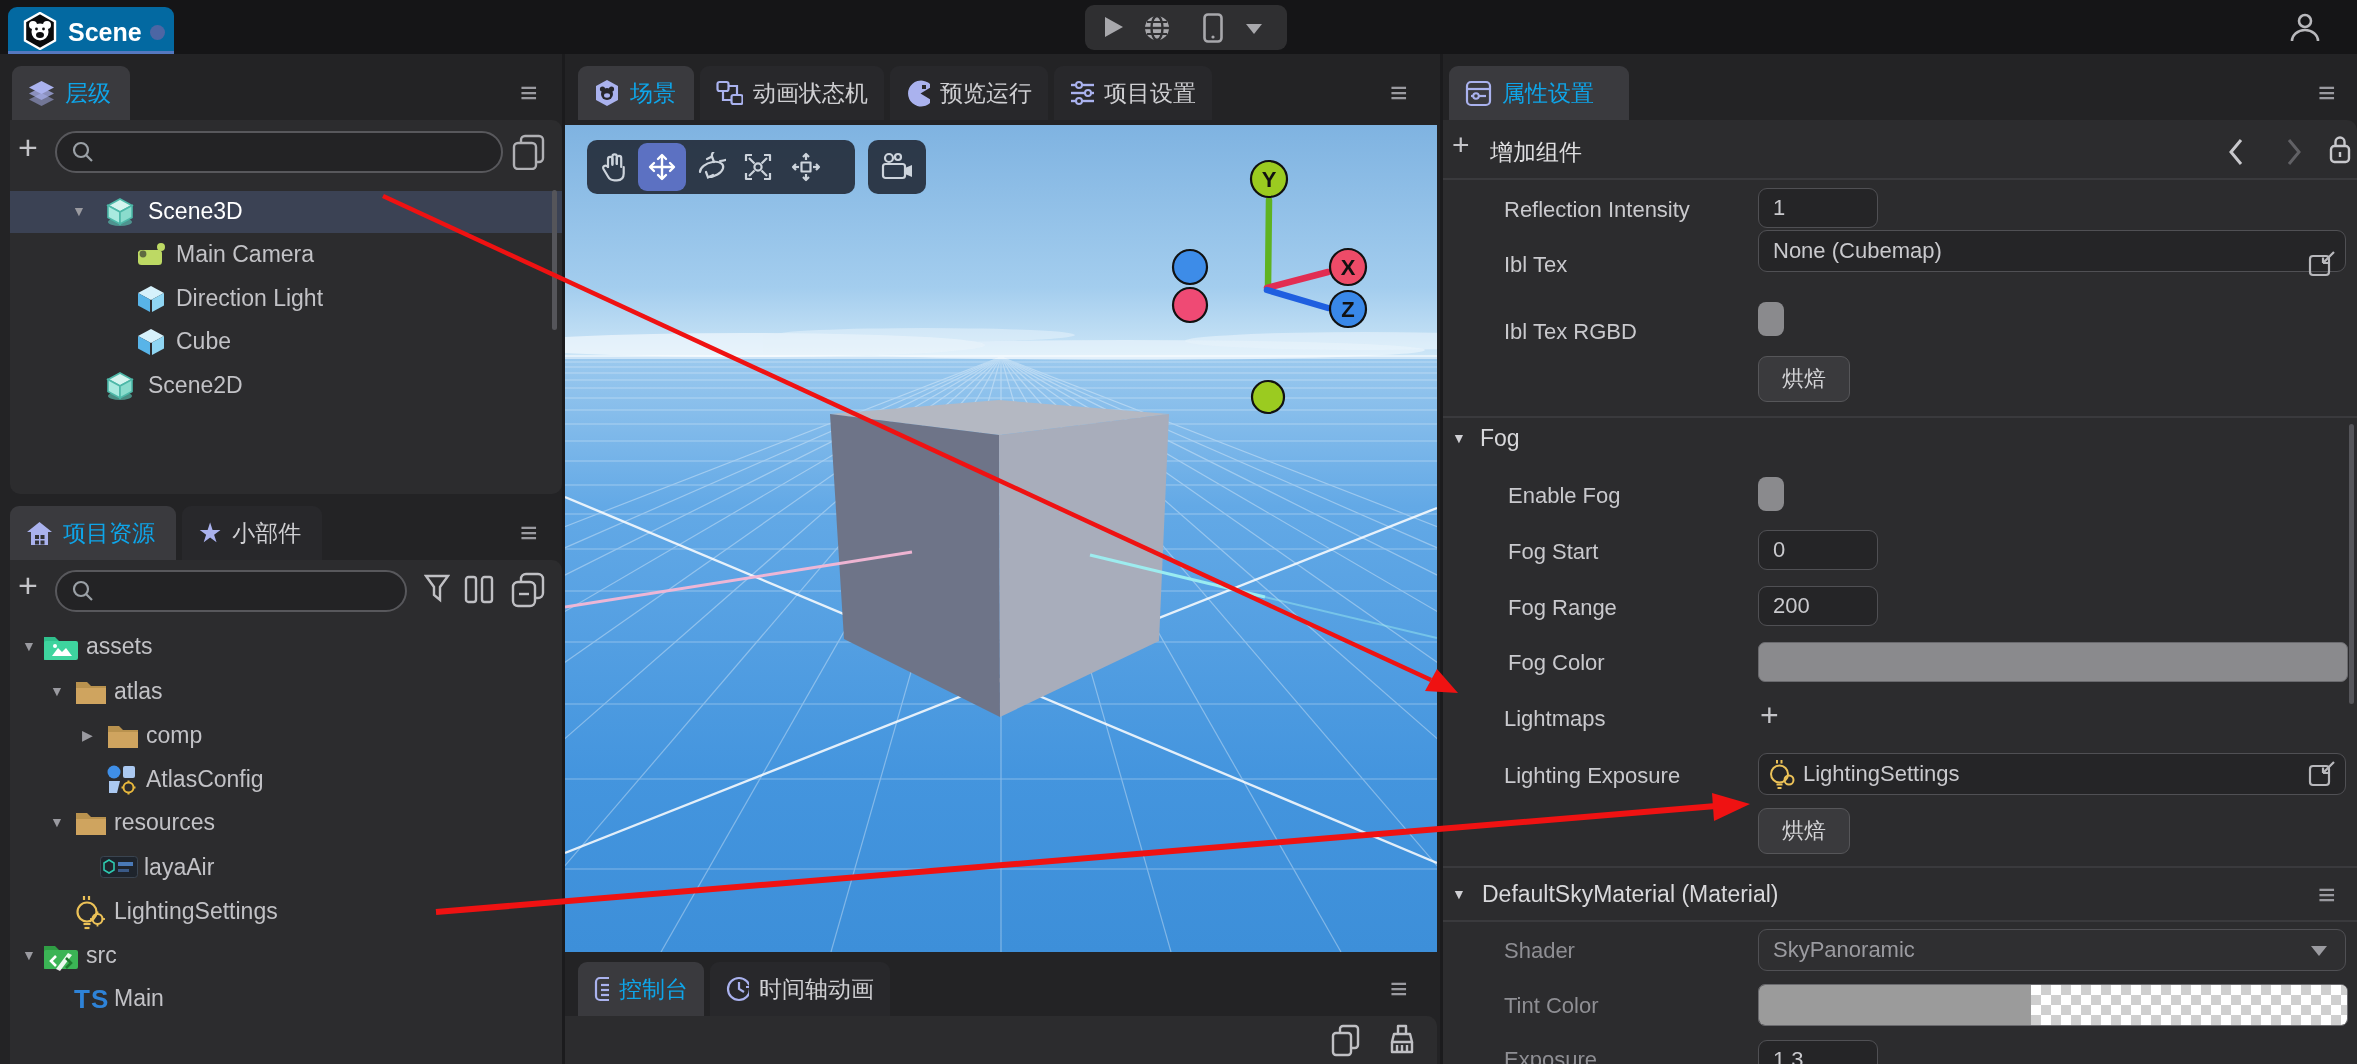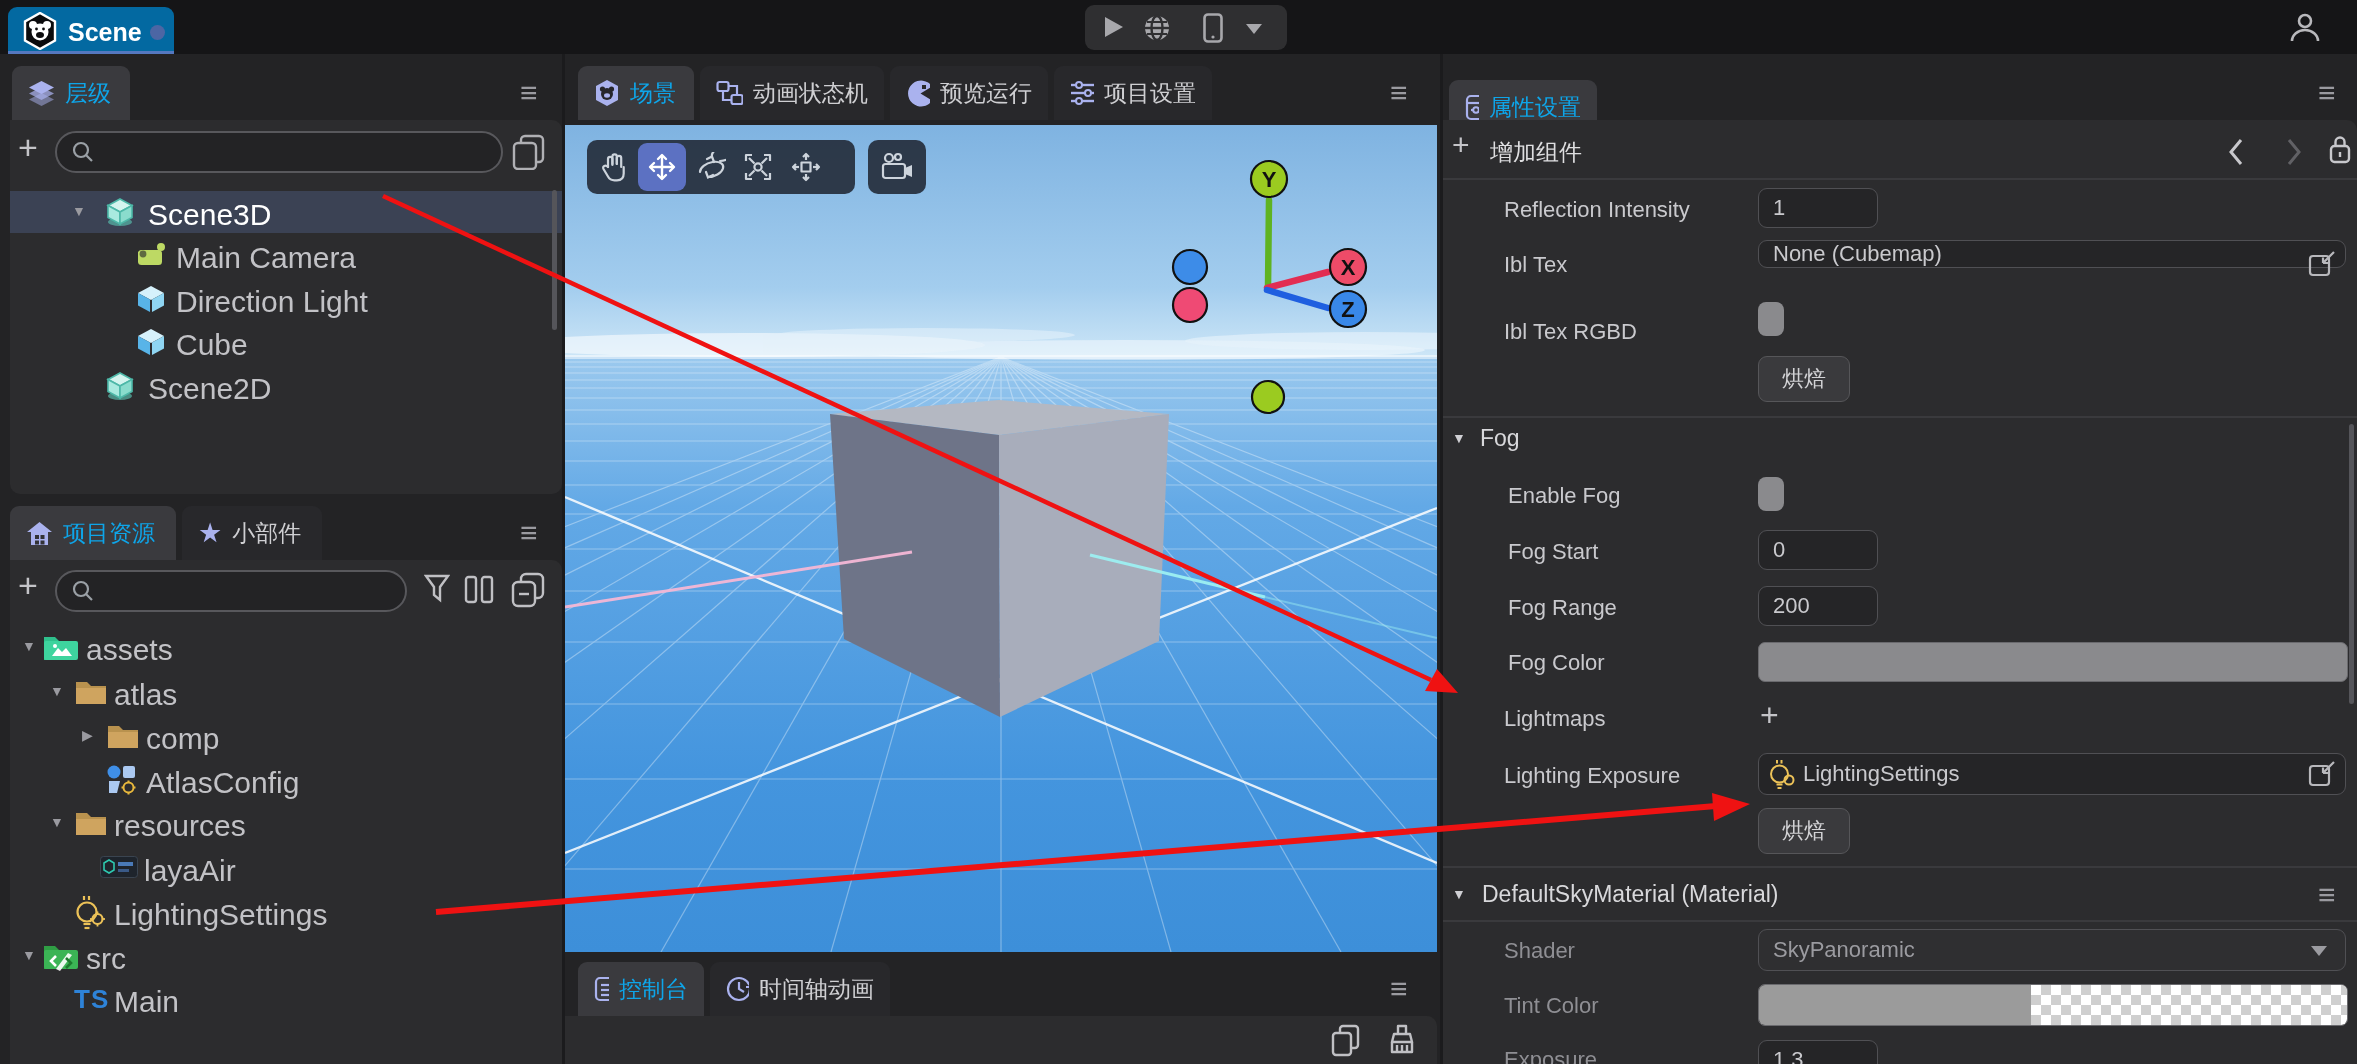--- a/index.html
+++ b/index.html
@@ -7,21 +7,21 @@
        font-family:"Liberation Sans","DejaVu Sans",sans-serif;color:#c8c8c8}
   .abs{position:absolute}
   .topbar{position:absolute;left:0;top:0;width:2357px;height:54px;background:#151517}
   .tab{position:absolute;height:54px;border-radius:9px 9px 0 0;background:#28282b;display:flex;align-items:center;gap:10px;padding:0 16px;box-sizing:border-box;cursor:default}
   .tab.active{background:#3a3a3e}
   .tab .lab{font-size:23px;color:#cfcfd2;white-space:nowrap}
   .tab.active .lab{color:#0ea5e9}
   .panel{position:absolute;background:#2c2c2e}
   .ham{position:absolute;font-size:30px;color:#9a9aa0;line-height:1}
   .trow{position:absolute;left:10px;width:552px;height:42px}
-  .trow .lab{position:absolute;font-size:30px;color:#c2c2c6;top:7px;white-space:nowrap}
+  .trow .lab{position:absolute;font-size:23px;color:#c2c2c6;top:7px;white-space:nowrap}
   .trow.sel{background:#3b4254}
   .trow.sel .lab{color:#fff}
   .caret{position:absolute;font-size:14px;color:#9a9aa0;top:12px}
   .srch{position:absolute;background:#232325;border:2px solid #58585c;border-radius:21px;height:42px;box-sizing:border-box}
   .plus{position:absolute;font-size:34px;font-weight:400;color:#c4c4c8;line-height:1}
   .lbl{position:absolute;font-size:22px;color:#c9c9cd;white-space:nowrap}
   .lbl.dim{color:#8f8f94}
   .inp{position:absolute;background:#252527;border:1.5px solid #505054;border-radius:9px;height:40px;box-sizing:border-box;font-size:22px;color:#c9c9cd;display:flex;align-items:center;padding:0 14px}
   .btn{position:absolute;background:#3a3a3d;border:1.5px solid #565659;border-radius:9px;color:#d2d2d5;font-size:22px;display:flex;align-items:center;justify-content:center;box-sizing:border-box}
   .chk{position:absolute;width:26px;height:34px;border-radius:8px;background:#8a8a8d}
@@ -523,21 +523,21 @@
 <svg class="abs" style="left:1384px;top:1022px" width="36" height="38">
   <g stroke="#c0c0c4" stroke-width="2.4" fill="none" stroke-linejoin="round">
     <path d="M14 4 h8 v8 h-8 z M10 12 h16 l2 8 h-20 z"></path>
     <path d="M8 20 v10 h20 v-10"></path>
     <line x1="13" y1="23" x2="13" y2="29"></line>
       <line x1="18" y1="23" x2="18" y2="29"></line>
       <line x1="23" y1="23" x2="23" y2="29"></line>
   </g>
 </svg>
 
-<div class="tab active" style="left:1449px;top:80px;width:148px">
+<div class="tab active" style="left:1449px;top:66px;width:180px">
   <svg width="27" height="27">
     <rect x="2" y="2" width="23" height="23" rx="4" fill="none" stroke="#aab2ee" stroke-width="2.2"></rect>
     <line x1="2" y1="9" x2="25" y2="9" stroke="#aab2ee" stroke-width="2.2"></line>
     <line x1="6" y1="16" x2="21" y2="16" stroke="#aab2ee" stroke-width="2.2"></line>
     <circle cx="11" cy="16" r="2.8" fill="#3a3a3e" stroke="#aab2ee" stroke-width="2"></circle>
   </svg>
   <span class="lab">属性设置</span>
 </div>
 <span class="ham" style="left:2318px;top:78px">≡</span>
 
@@ -561,21 +561,21 @@
   </g>
 </svg>
 <div class="sep" style="top:178px"></div>
 
 <span class="lbl" style="left:1504px;top:197px">Reflection Intensity</span>
 <div class="inp" style="left:1758px;top:188px;width:120px">
   <span>1</span>
 </div>
 
 <span class="lbl" style="left:1504px;top:252px">Ibl Tex</span>
-<div class="inp" style="left:1758px;top:240px;width:588px;height:28px">
+<div class="inp" style="left:1758px;top:230px;width:588px;height:42px">
   <span>None (Cubemap)</span>
 </div>
 <svg class="abs" style="left:2308px;top:250px" width="28" height="28">
   <g stroke="#b8b8bc" stroke-width="2.2" fill="none">
     <rect x="2" y="6" width="19" height="19" rx="3"></rect>
     <path d="M26 2 L15 13 M15 13 V7.5 M15 13 H20.5"></path>
   </g>
 </svg>
 
 <span class="lbl" style="left:1504px;top:319px">Ibl Tex RGBD</span>

